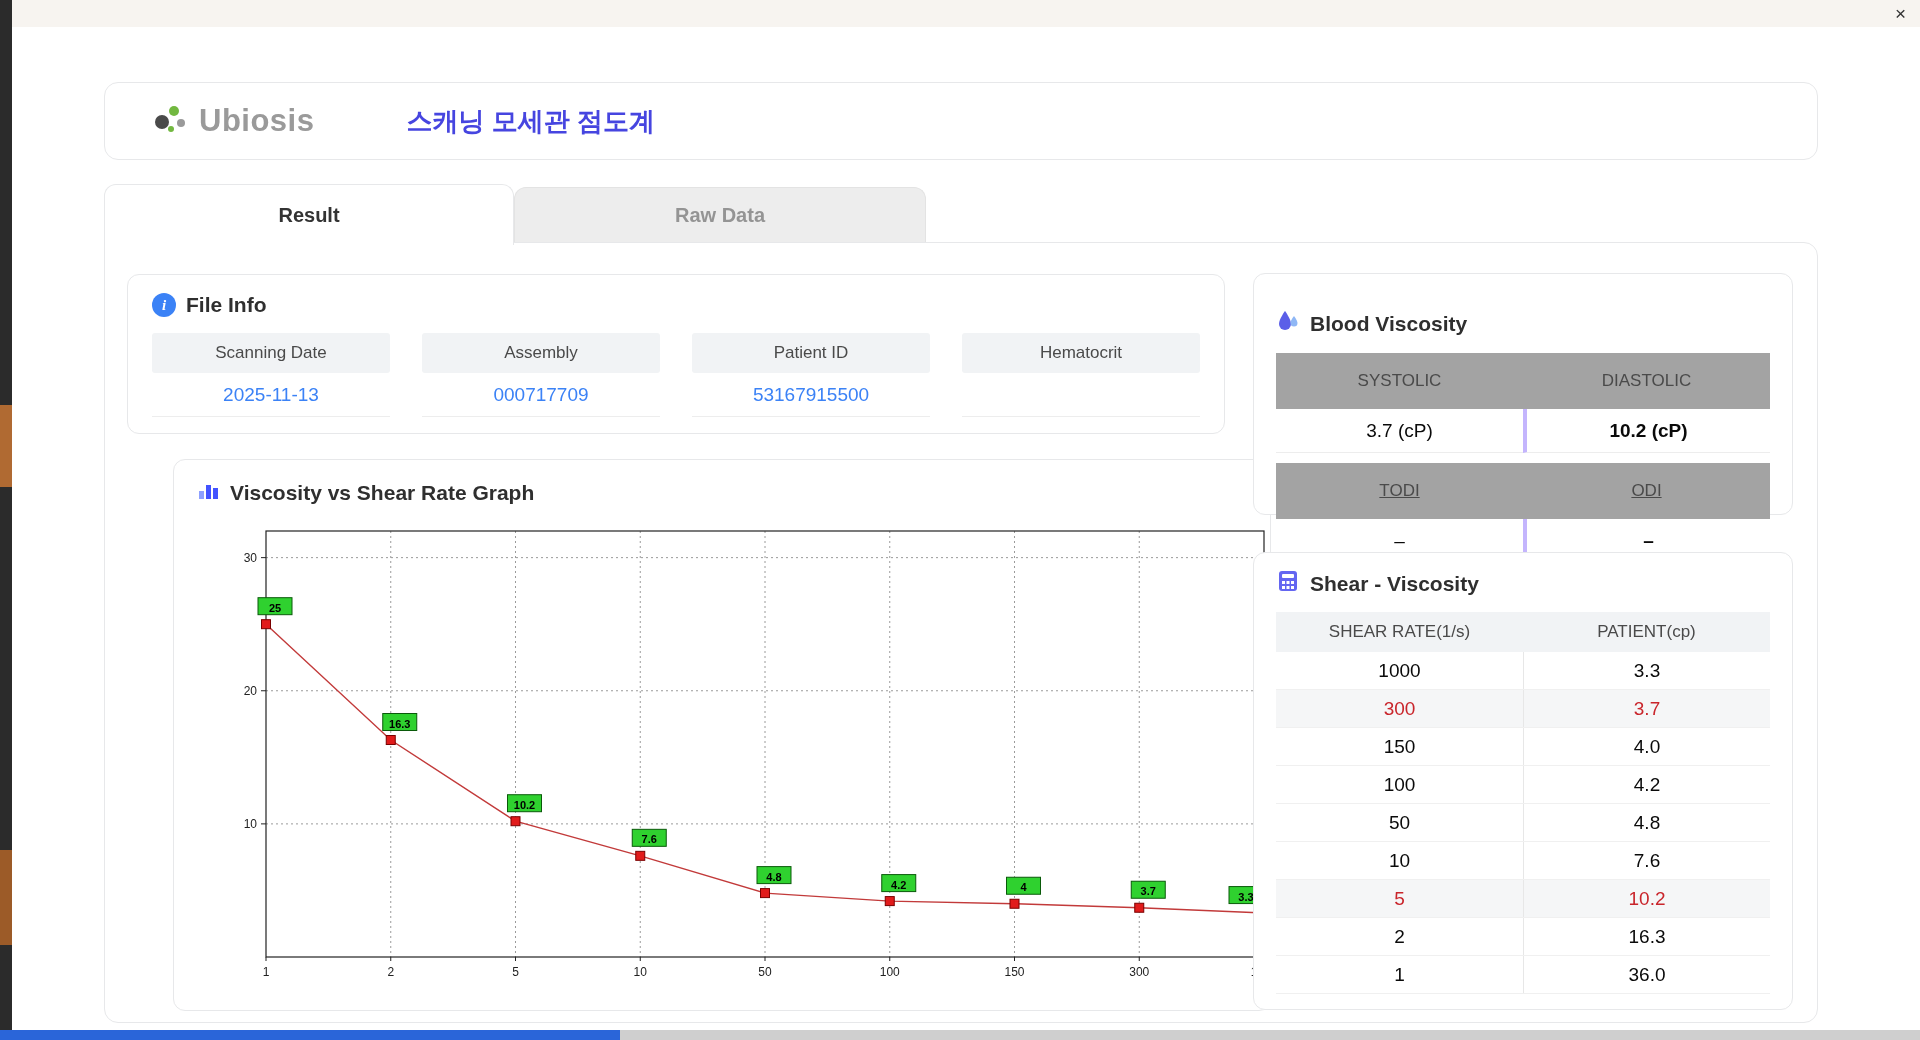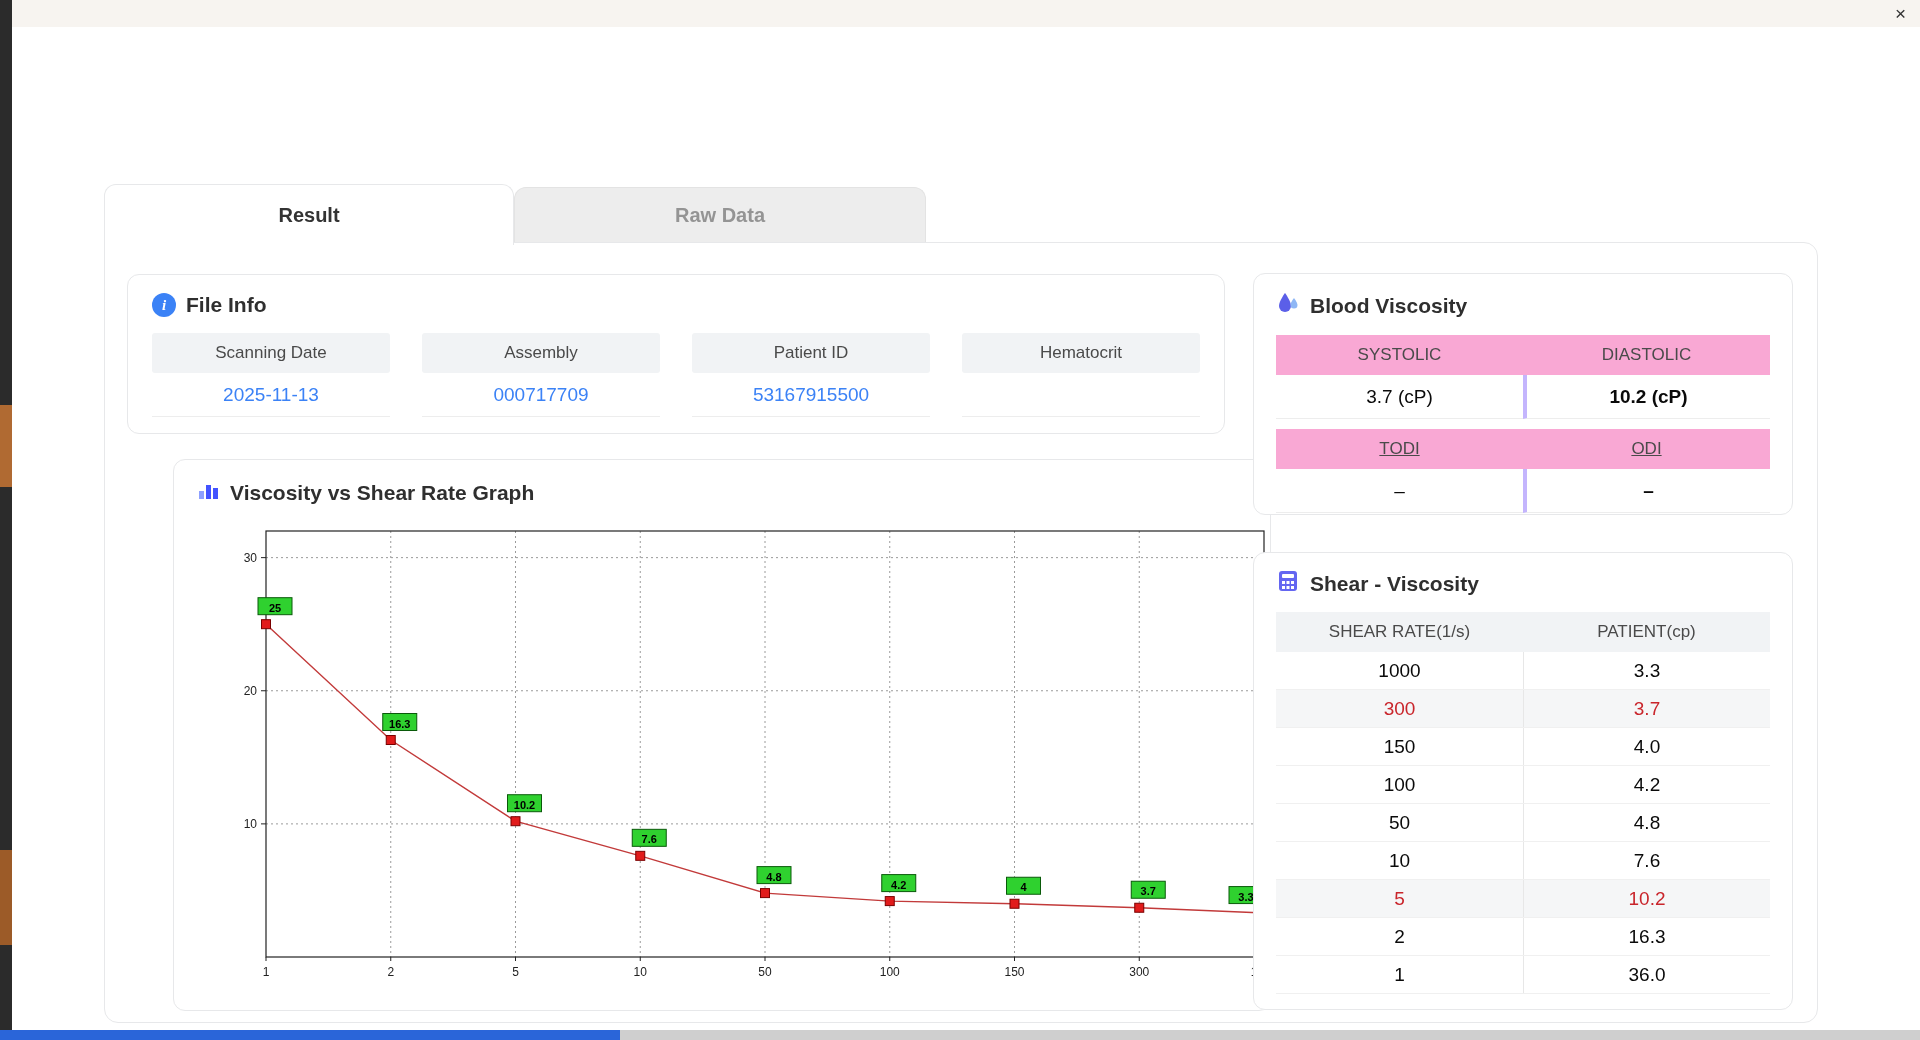--- a/index.html
+++ b/index.html
@@ -43,23 +43,23 @@
   .fields { display:flex; gap:32px; margin-top:16px; }
   .field { flex:1; }
   .field-label { height:40px; background:#f1f3f5; border-radius:3px; display:flex; align-items:center; justify-content:center;
                  font-size:17px; color:#4a4a4a; }
   .field-value { height:44px; display:flex; align-items:center; justify-content:center;
                  font-size:19px; color:#3b82f6; border-bottom:1px solid #ededed; }
 
   .graph-card { left:22px; top:216px; width:1098px; height:552px; padding:18px 0 0 22px;margin-left:46px; }
   .chart-wrap { margin-left:24px; margin-top:8px; }
 
-  .bv-card { left:1148px; top:30px; width:540px; height:242px; padding:16px 22px; }
+  .bv-card { left:1148px; top:30px; width:540px; height:242px; padding:34px 22px; }
   .bv-grid { display:grid; grid-template-columns:1fr 1fr; margin-top:14px; }
-  .bv-head { height:40px; background:#f9a8d4; display:flex; align-items:center; justify-content:center;
+  .bv-head { height:56px; background:#a3a3a3; display:flex; align-items:center; justify-content:center;
              font-size:17px; color:#4a4a4a; }
   .bv-val { height:44px; display:flex; align-items:center; justify-content:center;
             font-size:19px; color:#0a0a0a; border-bottom:1px solid #ededed; }
   .bv-div { border-left:4px solid #c4b5fd;font-weight:bold; }
   .bv-gap { margin-top:10px;text-decoration:underline; }
 
   .shear-card { left:1148px; top:309px; width:540px; height:458px; padding:16px 22px; }
   .sv-table { margin-top:14px; }
   .sv-head { display:grid; grid-template-columns:1fr 1fr; height:40px; background:#f1f3f5; }
   .sv-head div { display:flex; align-items:center; justify-content:center; font-size:17px; color:#4a4a4a; }
@@ -88,20 +88,34 @@
 </div>
 <div class="bottom-blue"></div>
 <div class="bottom-rest"></div>
 
 <div class="window">
 
   <div class="titlebar">
     <span class="close">×</span>
   </div>
 
+  <div class="header-card">
+    <div class="logo">
+      <span>
+        <svg width="44" height="40" viewBox="0 0 44 40">
+          <circle cx="13" cy="23" r="7" fill="#4a4a4a"></circle>
+          <circle cx="25" cy="12" r="5" fill="#72b840"></circle>
+          <circle cx="32" cy="24" r="4" fill="#9a9a9a"></circle>
+          <circle cx="22" cy="30" r="3" fill="#72b840"></circle>
+        </svg>
+      </span>
+      <span class="logo-text">Ubiosis</span>
+    </div>
+    <span class="app-title">스캐닝 모세관 점도계</span>
+  </div>
 
   <div class="tab tab-active">
     <span>Result</span>
   </div>
   <div class="tab tab-inactive">
     <span>Raw Data</span>
   </div>
 
   <div class="container">
 

